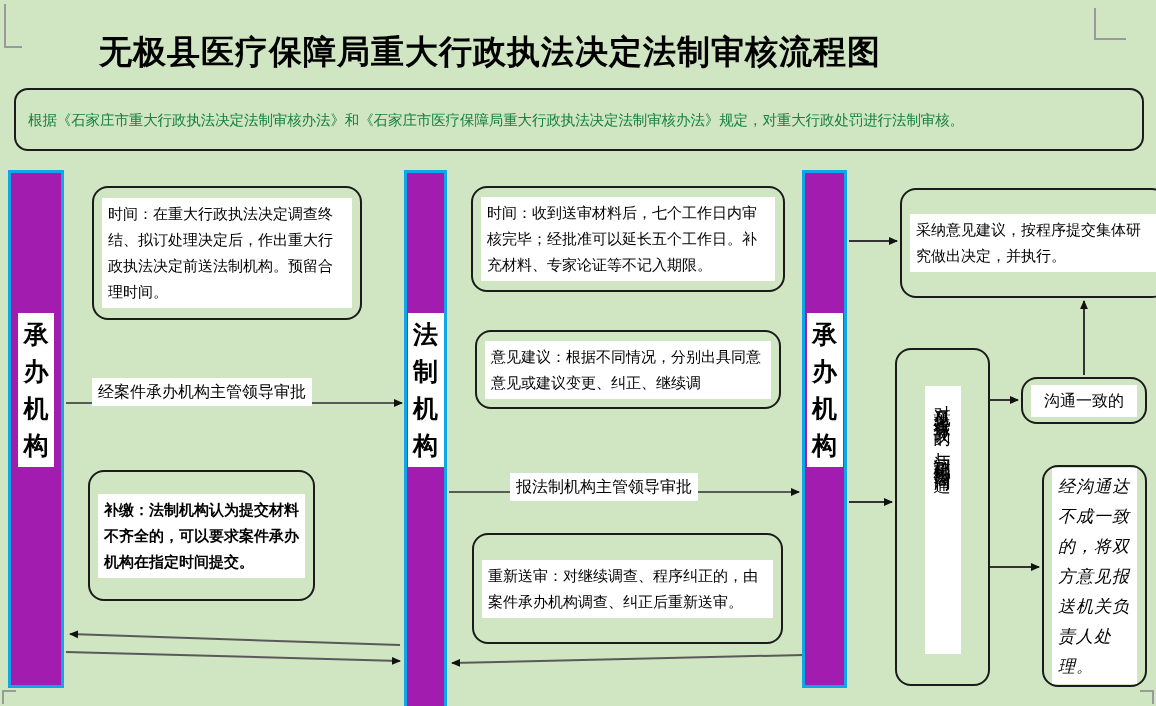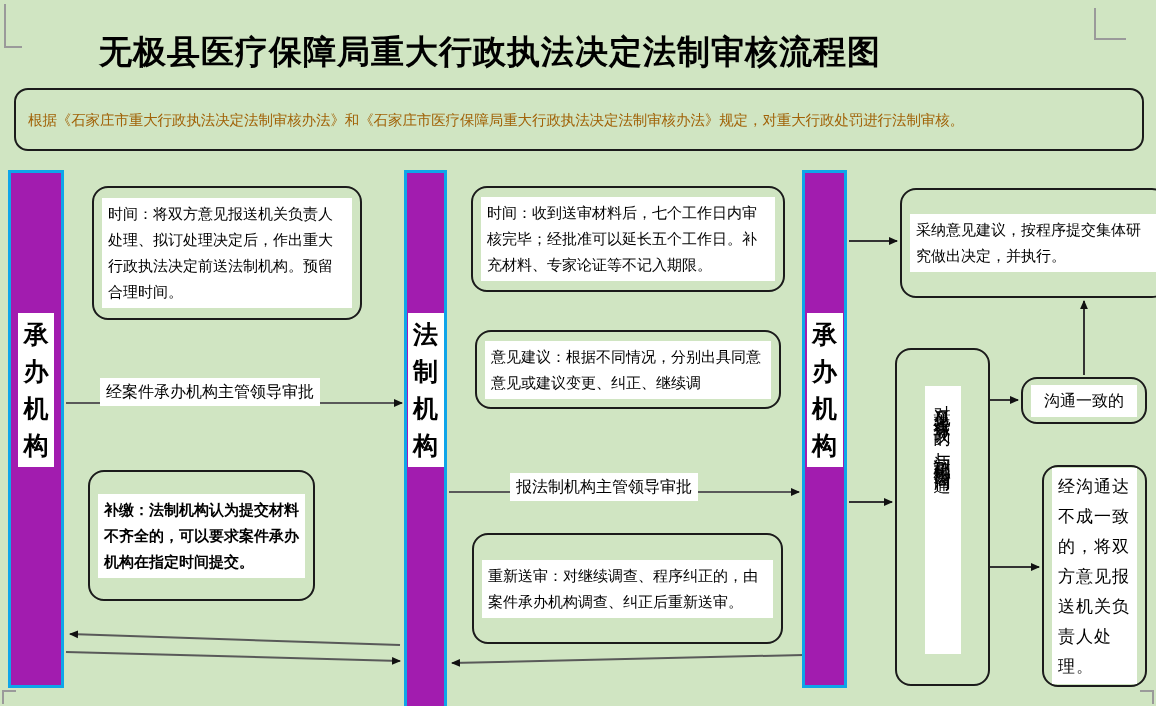--- a/index.html
+++ b/index.html
@@ -52,21 +52,21 @@
     border-radius: 14px;
     background: #d0e5c2;
   }
   #intro-text {
     position: absolute;
     left: 6px; right: 6px; top: 50%;
     transform: translateY(-50%);
     text-align: left;
     font-size: 14.5px;
     line-height: 20px;
-    color: #a16207;
+    color: #15803d;
     padding: 0 6px;
     white-space: nowrap;
     letter-spacing: -0.1px;
   }
 
   
   .lane {
     border: 3px solid #0ea5e9;
     background: #a21caf;
     text-decoration: underline;
@@ -114,21 +114,21 @@
 
   #note-time-1   { left: 92px;  top: 186px; width: 270px; height: 134px; }
   #note-supp     { left: 88px;  top: 470px; width: 227px; height: 131px; font-weight: bold; }
   #note-time-2   { left: 471px; top: 186px; width: 314px; height: 106px; }
   #note-opinion  { left: 475px; top: 330px; width: 306px; height: 79px; }
   #note-resubmit { left: 472px; top: 533px; width: 311px; height: 111px; }
   #note-adopt    { left: 900px; top: 188px; width: 268px; height: 110px; }
   #note-agree    { left: 1021px; top: 377px; width: 126px; height: 47px; }
   #note-agree .note-text { font-size: 16px; text-align: center; }
   #note-fail     { left: 1042px; top: 465px; width: 105px; height: 222px; }
-  #note-fail .note-text { font-size: 17px; line-height: 30px; text-align: left; letter-spacing: 1px; }
+  #note-fail .note-text { font-size: 17px; line-height: 30px; text-align: left; letter-spacing: 1px; font-style: italic; }
 
   
   #note-dispute  { left: 895px; top: 348px; width: 95px; height: 338px; }
   #note-dispute .note-text-v {
     position: absolute;
     left: 50%;
     transform: translateX(-50%);
     top: 36px;
     height: 268px;
     background: #fff;
@@ -144,21 +144,21 @@
 
   
   .arrow-label {
     background: #fff;
     font-size: 16px;
     color: #000;
     padding: 2px 6px;
     white-space: nowrap;
     line-height: 24px;
   }
-  #label-approve-1 { left: 100px; top: 378px; }
+  #label-approve-1 { left: 92px; top: 378px; }
   #label-approve-2 { left: 510px; top: 473px; }
 
   svg#wires { position: absolute; left: 0; top: 0; width: 1156px; height: 706px; pointer-events: none; }
 </style>
 </head>
 <body>
 
 <div id="stage">
 
   <div class="crop crop-tl abs"></div>
@@ -204,21 +204,21 @@
     <div class="lane-label">承办机构</div>
   </div>
   <div class="abs lane" id="lane-2">
     <div class="lane-label">法制机构</div>
   </div>
   <div class="abs lane" id="lane-3">
     <div class="lane-label">承办机构</div>
   </div>
 
   <div class="abs note" id="note-time-1">
-    <div class="note-text">时间：将双方意见报送机关负责人处理、拟订处理决定后，作出重大行政执法决定前送法制机构。预留合理时间。</div>
+    <div class="note-text">时间：在重大行政执法决定调查终结、拟订处理决定后，作出重大行政执法决定前送法制机构。预留合理时间。</div>
   </div>
 
   <div class="abs note" id="note-supp">
     <div class="note-text">补缴：法制机构认为提交材料不齐全的，可以要求案件承办机构在指定时间提交。</div>
   </div>
 
   <div class="abs note" id="note-time-2">
     <div class="note-text">时间：收到送审材料后，七个工作日内审核完毕；经批准可以延长五个工作日。补充材料、专家论证等不记入期限。</div>
   </div>
 

